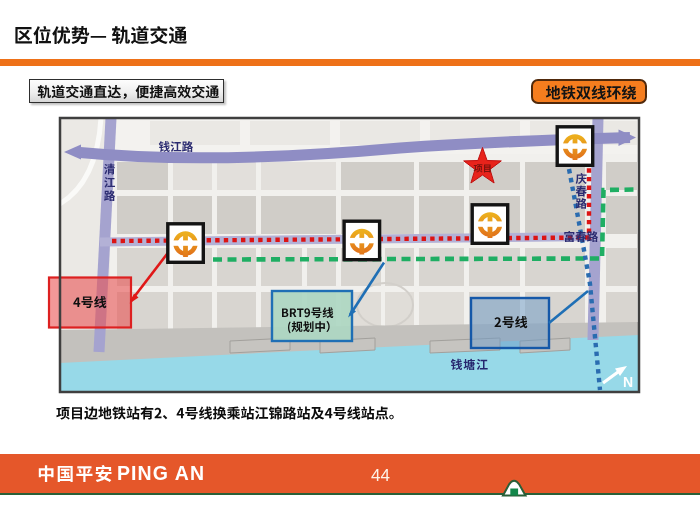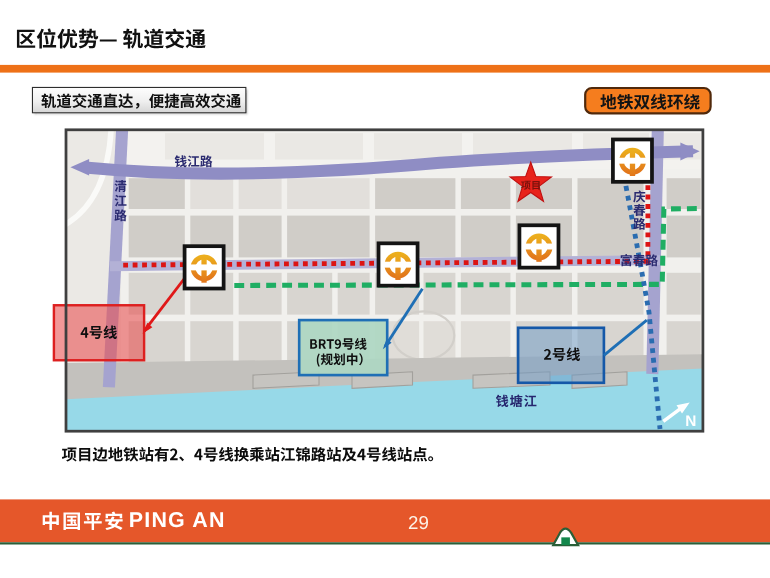--- a/index.html
+++ b/index.html
@@ -13,21 +13,21 @@
 <div class="abs" style="left:29px;top:79px;width:193px;height:21.5px;border:1.6px solid #2e2e2e;background:linear-gradient(#fdfdfd,#efefef 55%,#d7d7d7);box-shadow:1.5px 1.5px 2px rgba(0,0,0,0.25);"></div>
 
 <div class="abs" style="left:531px;top:79px;width:112px;height:21px;border:2.4px solid #50290b;border-radius:7px;background:#f57d1e;"></div>
 
 <div class="abs" style="left:0;top:454px;width:700px;height:39px;background:#e5572a;"></div>
 
 <div class="abs" style="left:0;top:493px;width:700px;height:2.2px;background:#2a5f38;"></div>
 
 <div class="abs" style="left:117px;top:462px;color:#fff;font-size:19.5px;font-weight:bold;letter-spacing:1.1px;">PING AN</div>
 
-<div class="abs" style="left:371px;top:466px;color:#fdf3e8;font-size:17px;">29</div>
+<div class="abs" style="left:371px;top:466px;color:#fdf3e8;font-size:17px;">44</div>
 <svg class="abs" style="left:0;top:0;" width="700" height="525" viewBox="0 0 700 525">
 <defs>
 <linearGradient id="met" x1="0" y1="0" x2="0" y2="1">
         <stop offset="0" stop-color="#ecae1d"></stop>
         <stop offset="1" stop-color="#e2761b"></stop>
       </linearGradient>
 <clipPath id="mapclip">
         <rect x="60" y="118" width="579" height="274"></rect>
       </clipPath>
 </defs>

